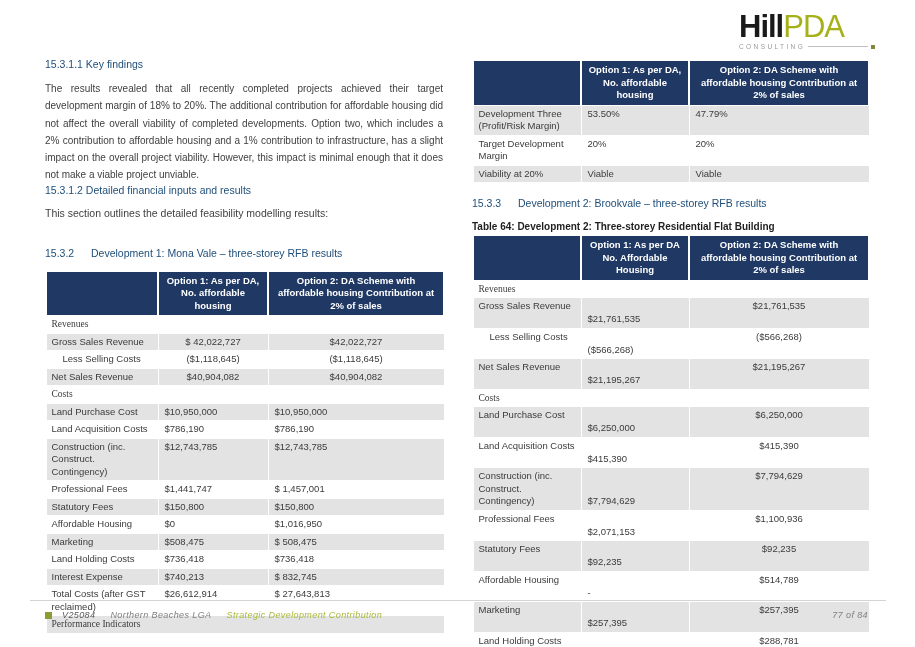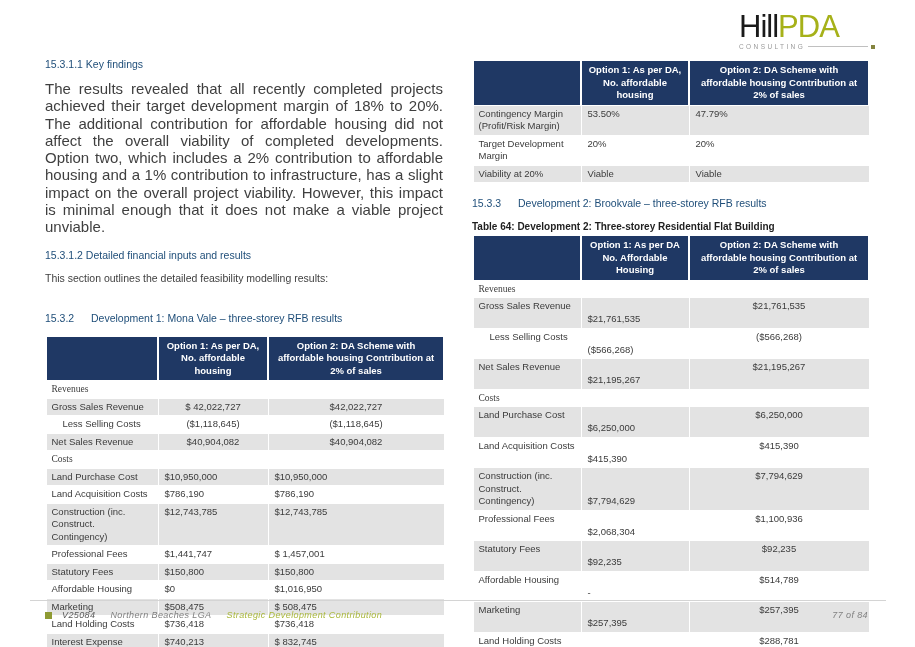--- a/index.html
+++ b/index.html
@@ -5,36 +5,36 @@
   * { margin:0; padding:0; box-sizing:border-box; }
   html,body { background:#ffffff; }
   .page {
     position:relative; width:915px; height:647px; background:#fff;
     font-family:"Liberation Sans", sans-serif; color:#404040; overflow:hidden;
   }
 
   
   .logo { position:absolute; top:12px; right:40px; width:136px; }
   .logo-text { font-size:31px; line-height:30px; letter-spacing:-1px; white-space:nowrap; }
-  .logo-hill { font-weight:400; color:#1a1a1a; }
+  .logo-hill { font-weight:700; color:#1a1a1a; }
   .logo-pda  { font-weight:500; color:#a6b119; }
   .logo-tagline { display:flex; align-items:center; margin-top:1px; }
   .logo-tagline .tg { font-size:6.5px; letter-spacing:2.4px; color:#9a9a9a; }
   .logo-tagline .line { flex:1; height:1px; background:#c0c0c0; margin:0 3px; }
   .logo-tagline .sq { width:4px; height:4px; background:#84843f; }
 
   
   .col-left  { position:absolute; left:45px;  top:58px; width:398px; }
   .col-right { position:absolute; left:472px; top:60px; width:396px; }
 
   .h-blue { color:#1f4e79; font-weight:normal; font-size:10.5px; }
   .col-left .h1 { margin-bottom:10px; }
   .h-num { display:inline-block; min-width:46px; }
 
-  .body-p { font-size:15px; line-height:17.3px; text-align:justify; color:#3f3f3f; margin-bottom:13px; }
+  .body-p { font-size:10px; line-height:17.3px; text-align:justify; color:#3f3f3f; }
   .body-p2 { font-size:10.5px; color:#3f3f3f; margin-bottom:28px; }
   .h2 { margin-bottom:11px; }
   .h3 { margin-bottom:12px; }
   .caption { font-size:10px; font-weight:bold; color:#1f1f1f; margin-bottom:3px; }
 
   
   table { border-collapse:collapse; table-layout:fixed; font-size:9.5px; color:#3b3b3b; }
   .t63 { width:398px; }
   .tmargin, .t64 { width:396px; }
   th, td { border:1px solid #ffffff; }
@@ -187,21 +187,21 @@
     <table class="tmargin mt-after">
         <thead>
           <tr>
             <th class="c0"></th>
             <th class="c1">Option 1: As per DA, No. affordable housing</th>
             <th class="c2">Option 2: DA Scheme with affordable housing Contribution at 2% of sales</th>
           </tr>
         </thead>
         <tbody>
           <tr class="shade">
-            <td class="lbl">Contingency Margin (Profit/Risk Margin)</td>
+            <td class="lbl">Development Three (Profit/Risk Margin)</td>
             <td class="val left">53.50%</td>
             <td class="val left">47.79%</td>
           </tr>
           <tr>
             <td class="lbl">Target Development Margin</td>
             <td class="val left">20%</td>
             <td class="val left">20%</td>
           </tr>
           <tr class="shade">
             <td class="lbl">Viability at 20%</td>
@@ -267,21 +267,21 @@
           <tr class="shade">
             <td class="lbl">Construction (inc. Construct. Contingency)</td>
             <td class="v1d">
               <div class="bottomline">$7,794,629</div>
             </td>
             <td class="v2d">$7,794,629</td>
           </tr>
           <tr>
             <td class="lbl">Professional Fees</td>
             <td class="v1d">
-              <div class="bottomline">$2,068,304</div>
+              <div class="bottomline">$2,071,153</div>
             </td>
             <td class="v2d">$1,100,936</td>
           </tr>
           <tr class="shade">
             <td class="lbl">Statutory Fees</td>
             <td class="v1d">
               <div class="bottomline">$92,235</div>
             </td>
             <td class="v2d">$92,235</td>
           </tr>

